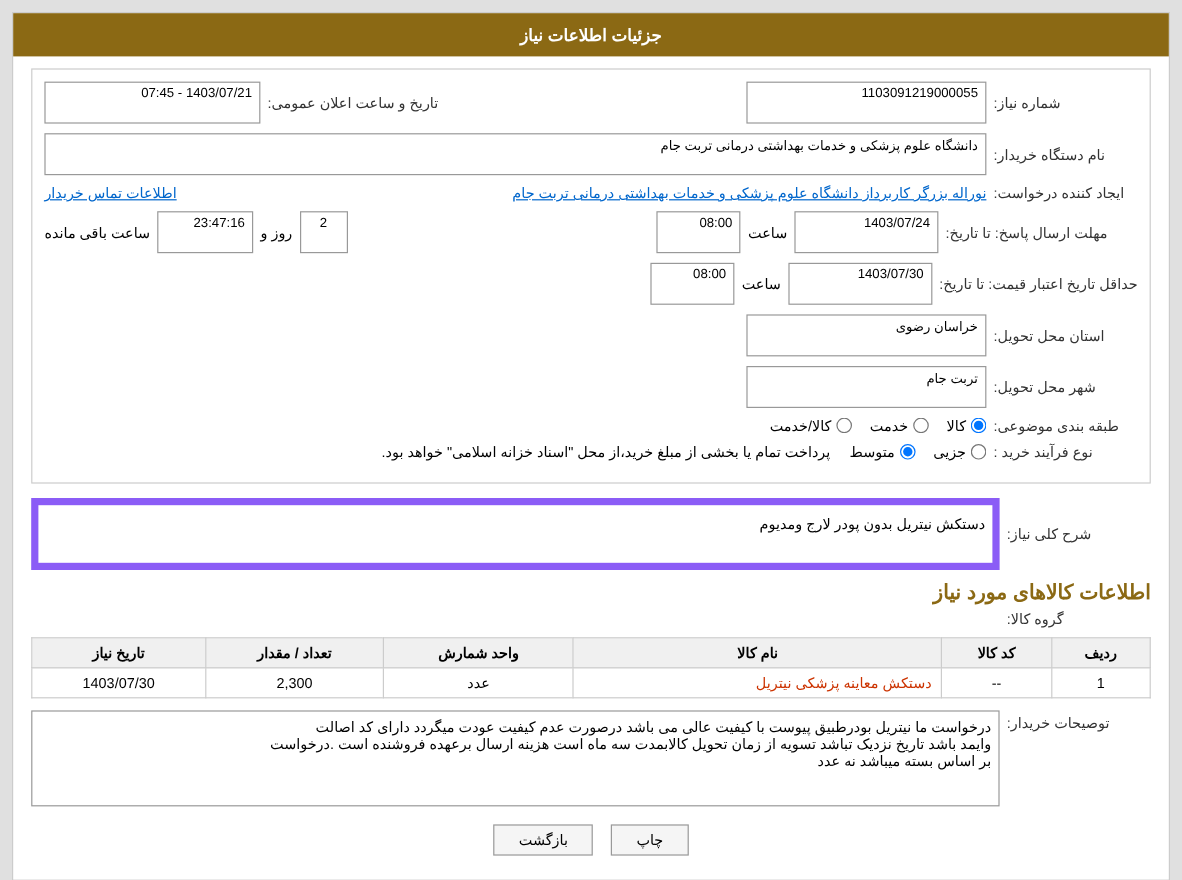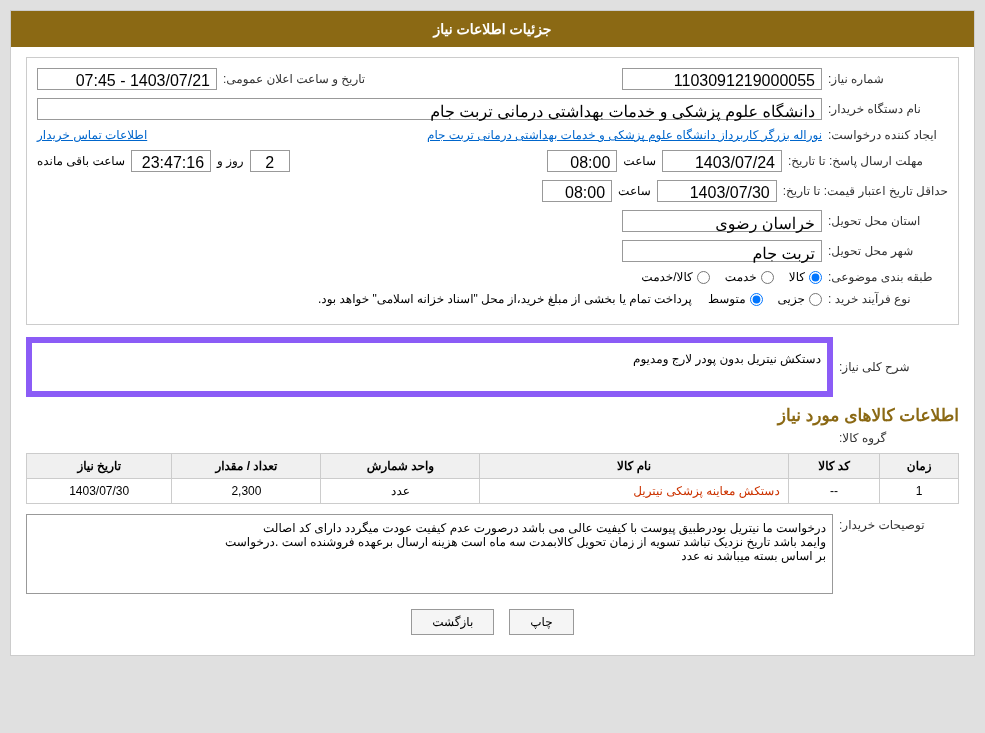--- a/index.html
+++ b/index.html
@@ -49,42 +49,42 @@
       text-align: left;
       flex-shrink: 0;
     }
     .label-wide {
       min-width: 160px;
     }
     .input-box {
       border: 1px solid #999;
       padding: 3px 6px;
       background: #fff;
-      height: 22px;
-      font-family: Tahoma, Arial, sans-serif;
-      font-size: 16px;
+      height: 35px;
+      font-family: Tahoma, Arial, sans-serif;
+      font-size: 11px;
       direction: rtl;
     }
     .input-full {
       flex: 1;
     }
     .blue-link {
       color: #0066cc;
       text-decoration: underline;
       cursor: pointer;
     }
     
     .radio-group {
       display: flex;
       gap: 15px;
       align-items: center;
     }
     .radio-item {
       display: flex;
-      align-items: center;
+      align-items: flex-start;
       gap: 4px;
     }
     
     table {
       width: 100%;
       border-collapse: collapse;
       margin-top: 8px;
     }
     th {
       background: #f0f0f0;
@@ -248,21 +248,21 @@
 
     <div class="section-title">اطلاعات کالاهای مورد نیاز</div>
 
     <div class="row">
       <span class="label">گروه کالا:</span>
     </div>
 
     <table>
       <thead>
         <tr>
-          <th>زمان</th>
+          <th>ردیف</th>
           <th>کد کالا</th>
           <th>نام کالا</th>
           <th>واحد شمارش</th>
           <th>تعداد / مقدار</th>
           <th>تاریخ نیاز</th>
         </tr>
       </thead>
       <tbody id="kala-tbody">
       <tr>
     <td>1</td>

